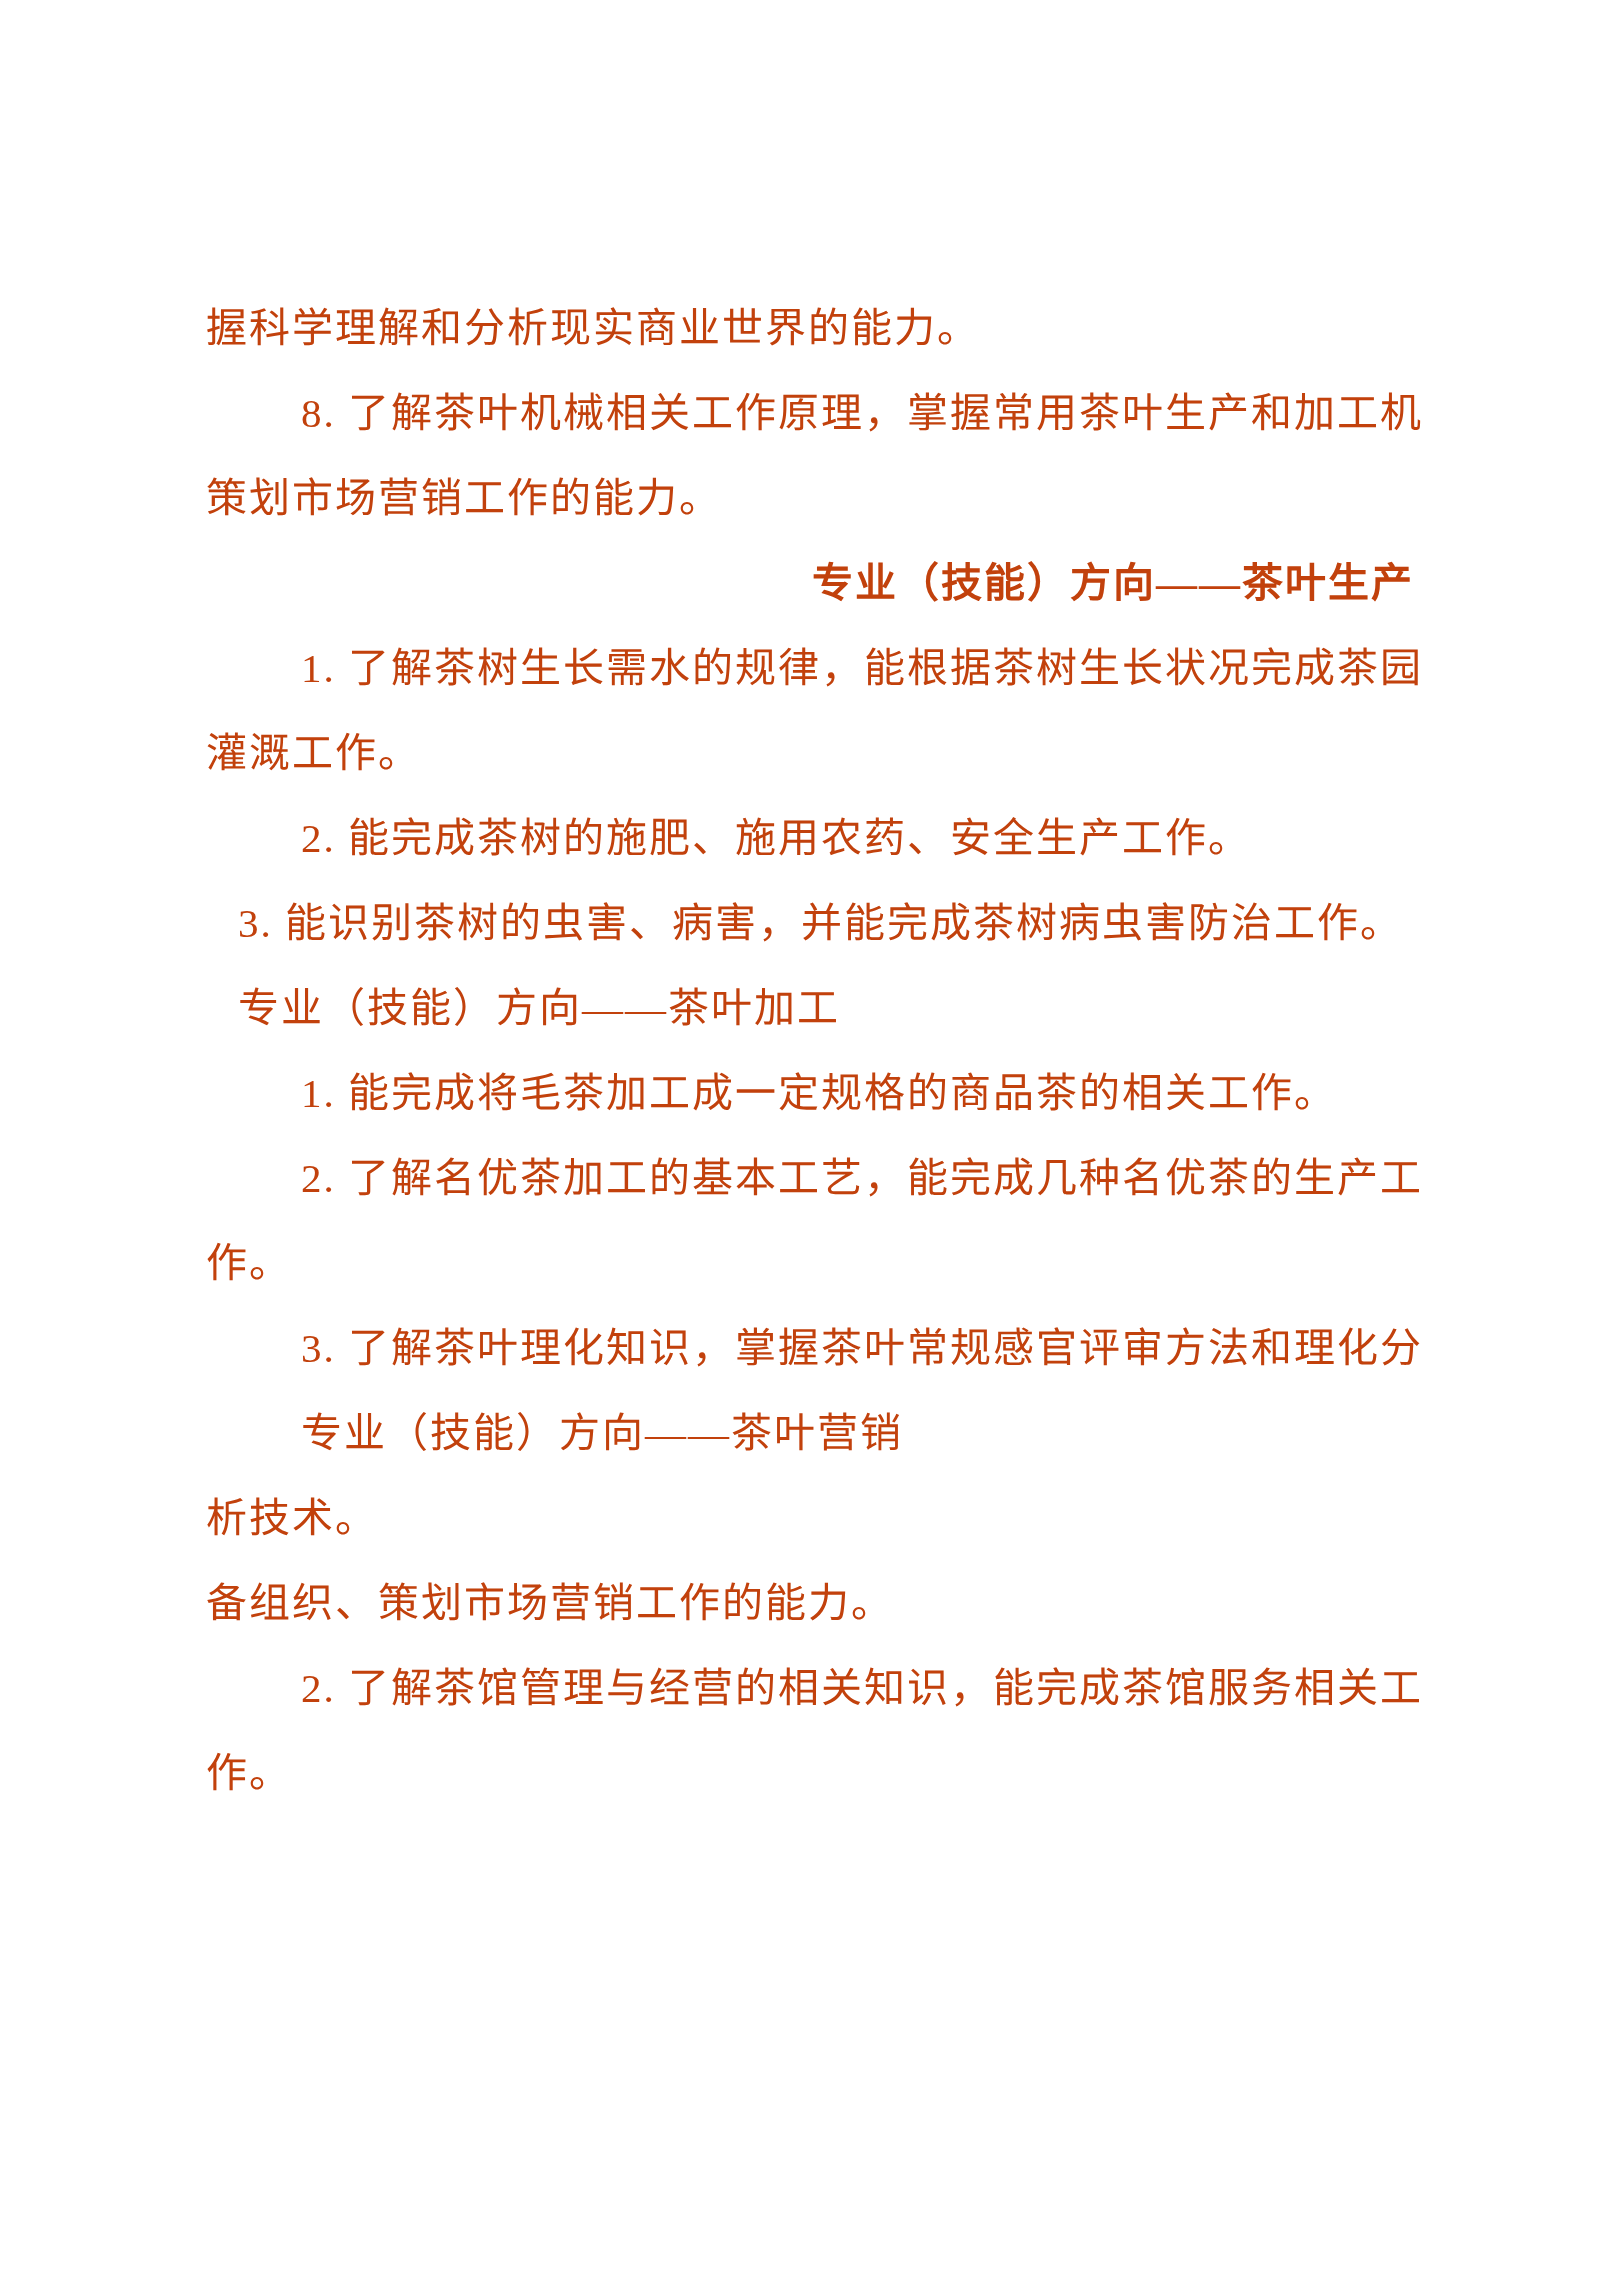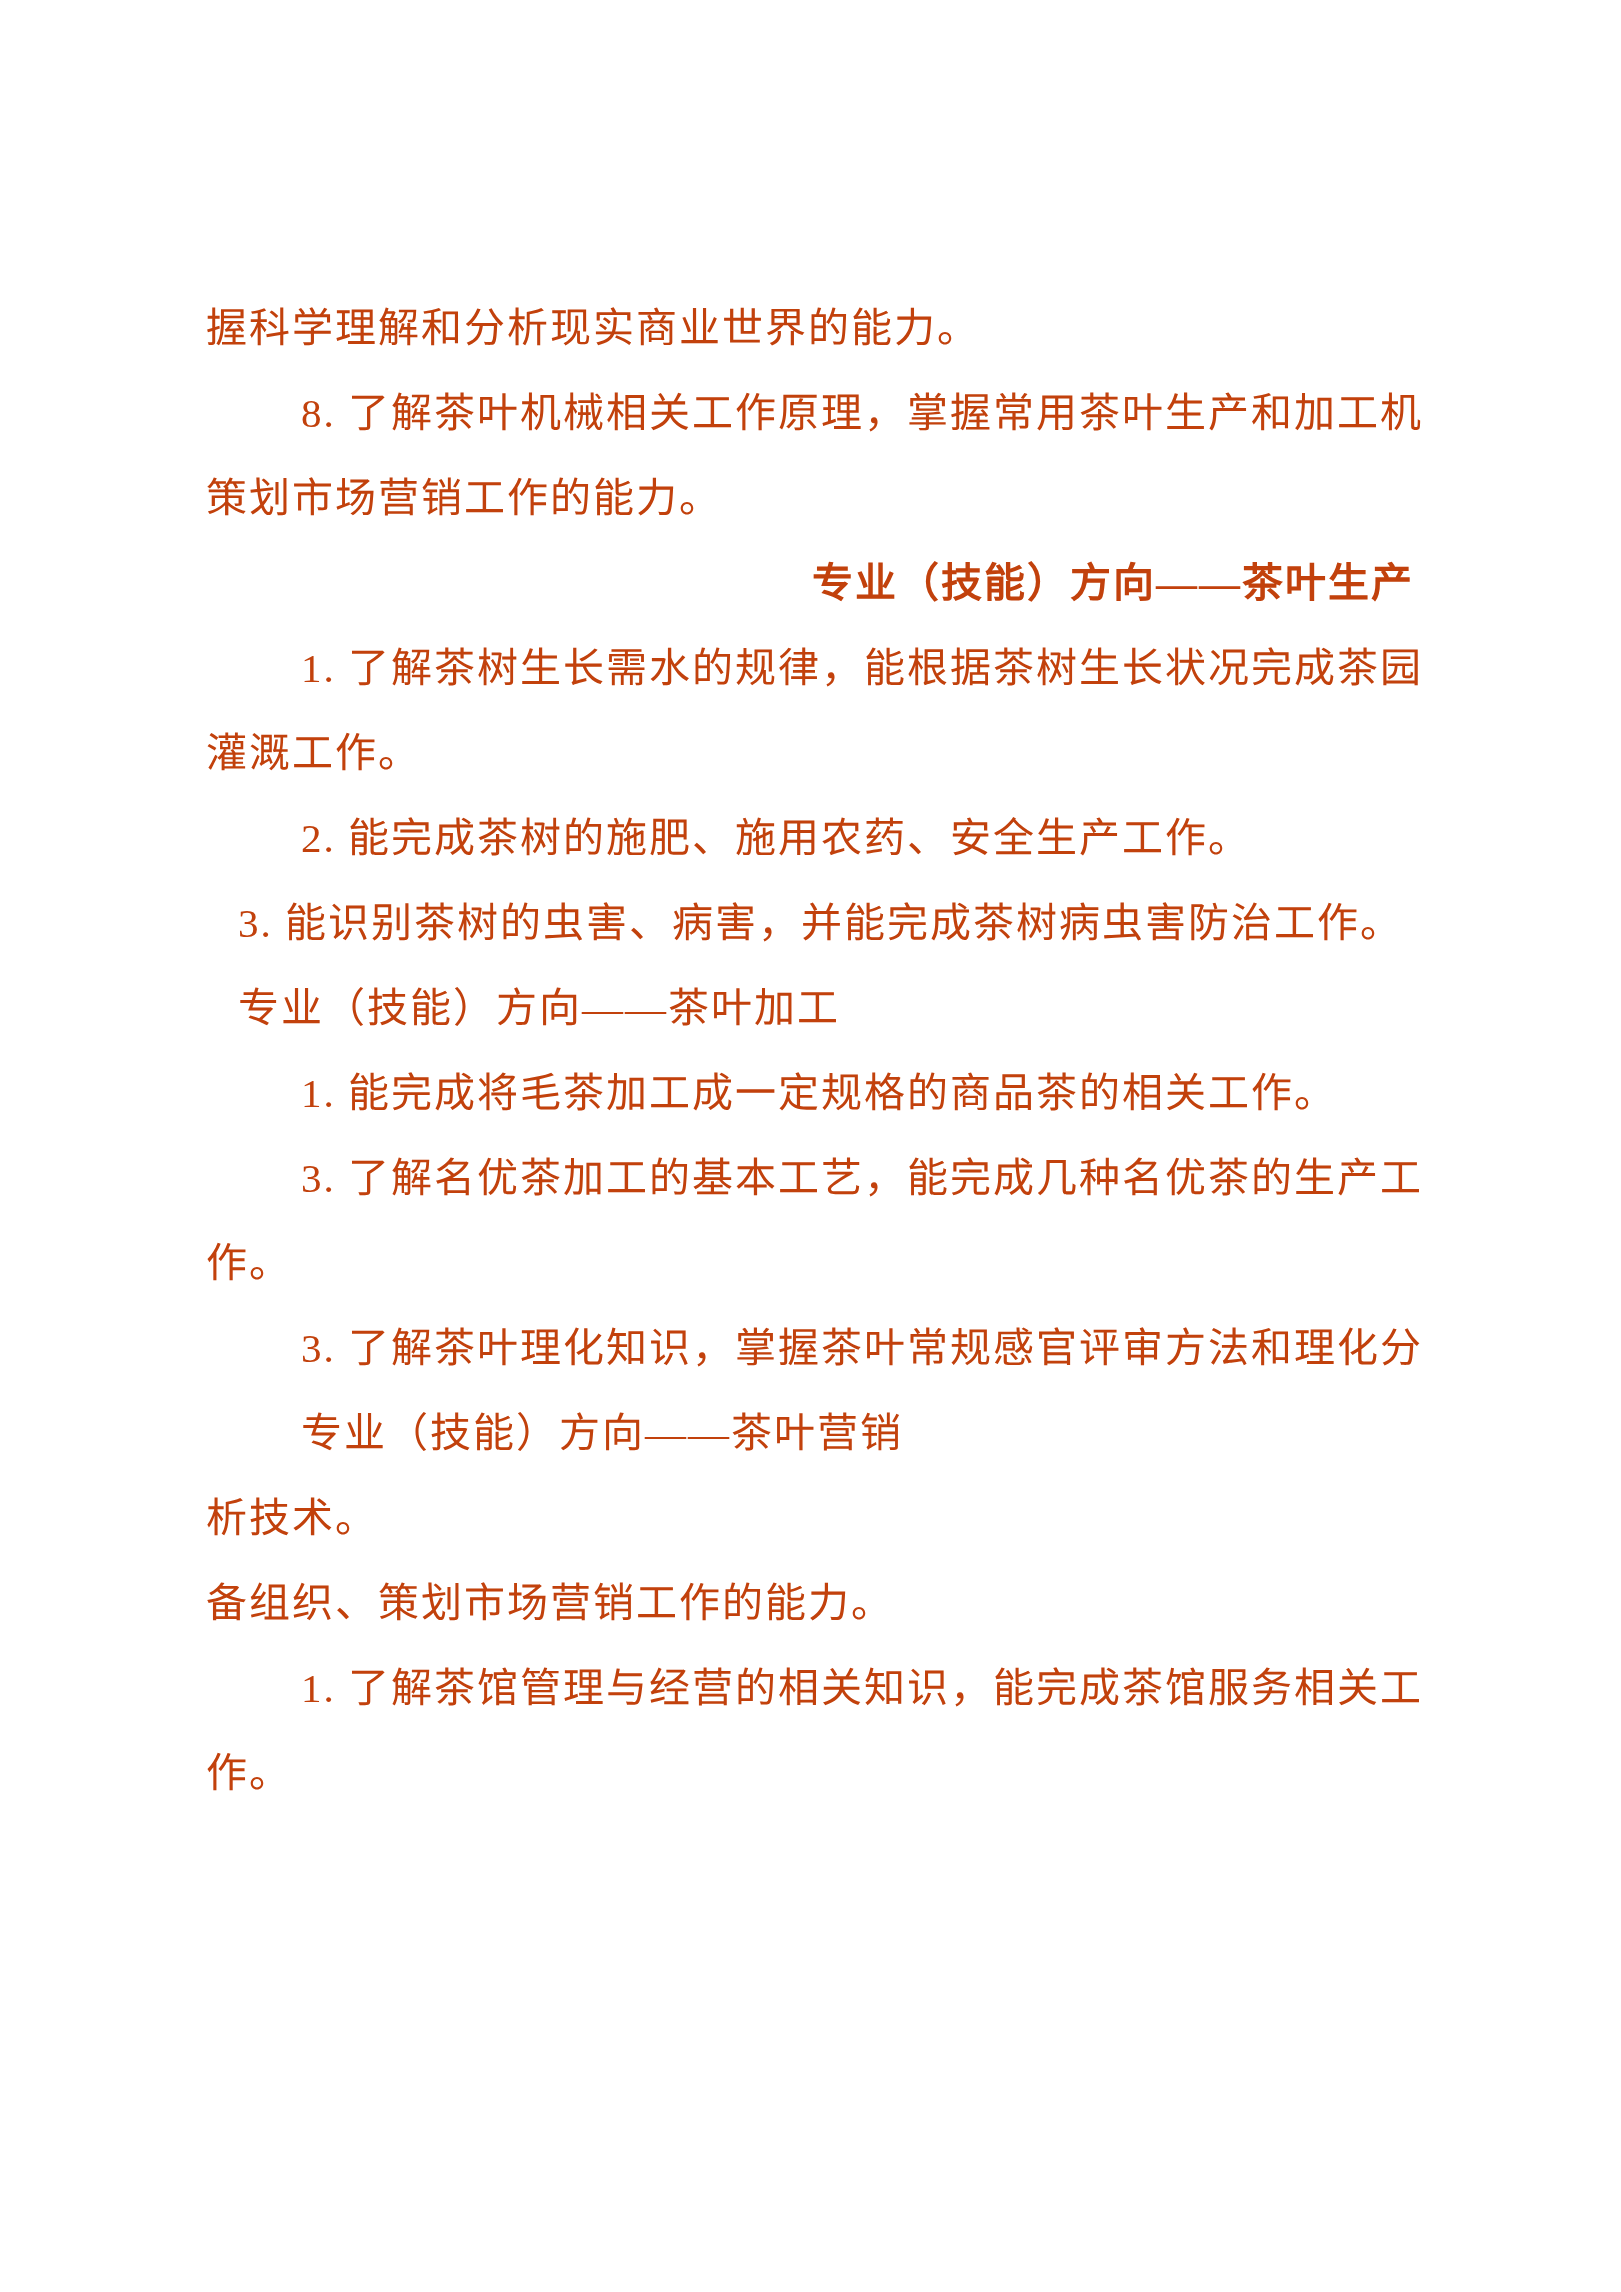--- a/index.html
+++ b/index.html
@@ -43,23 +43,23 @@
     <div class="line">握科学理解和分析现实商业世界的能力。</div>
     <div class="line ind2">8. 了解茶叶机械相关工作原理，掌握常用茶叶生产和加工机</div>
     <div class="line">策划市场营销工作的能力。</div>
     <div class="line ind2 bold">专业（技能）方向——茶叶生产</div>
     <div class="line ind2">1. 了解茶树生长需水的规律，能根据茶树生长状况完成茶园</div>
     <div class="line">灌溉工作。</div>
     <div class="line ind2">2. 能完成茶树的施肥、施用农药、安全生产工作。</div>
     <div class="line ind1">3. 能识别茶树的虫害、病害，并能完成茶树病虫害防治工作。</div>
     <div class="line ind1">专业（技能）方向——茶叶加工</div>
     <div class="line ind2">1. 能完成将毛茶加工成一定规格的商品茶的相关工作。</div>
-    <div class="line ind2">3. 了解名优茶加工的基本工艺，能完成几种名优茶的生产工</div>
+    <div class="line ind2">2. 了解名优茶加工的基本工艺，能完成几种名优茶的生产工</div>
     <div class="line">作。</div>
     <div class="line ind2">3. 了解茶叶理化知识，掌握茶叶常规感官评审方法和理化分</div>
     <div class="line ind2">专业（技能）方向——茶叶营销</div>
     <div class="line">析技术。</div>
     <div class="line">备组织、策划市场营销工作的能力。</div>
-    <div class="line ind2">1. 了解茶馆管理与经营的相关知识，能完成茶馆服务相关工</div>
+    <div class="line ind2">2. 了解茶馆管理与经营的相关知识，能完成茶馆服务相关工</div>
     <div class="line">作。</div>
   </div>
 </div>
 
 
 </body></html>

